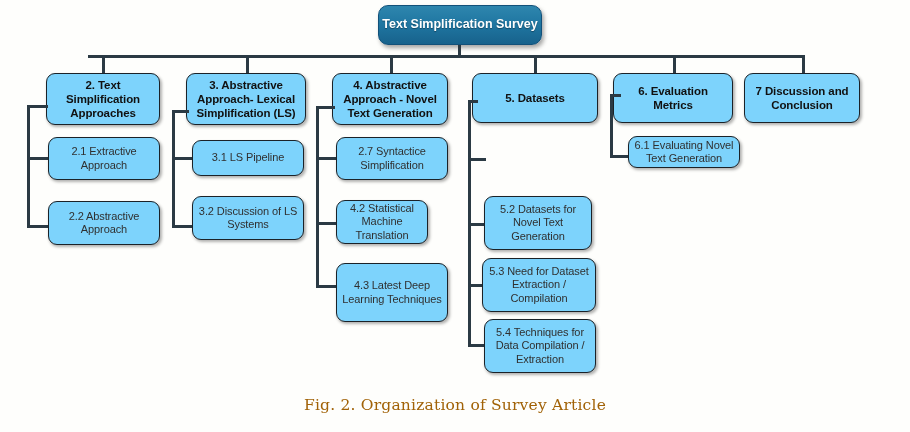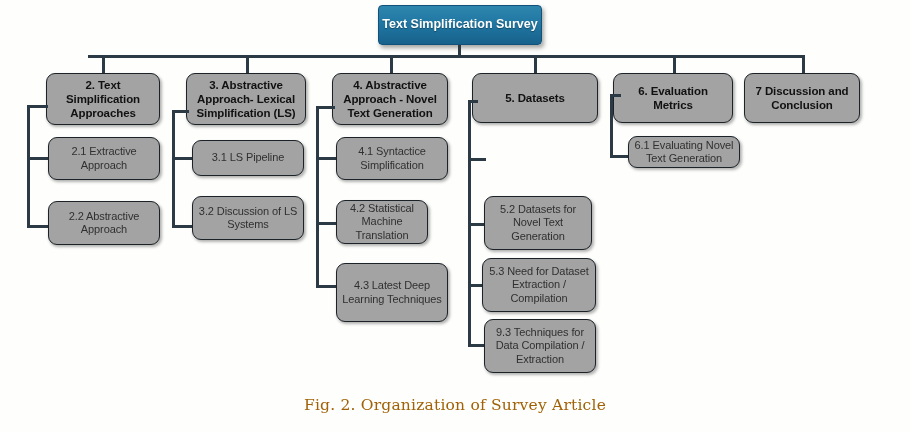--- a/index.html
+++ b/index.html
@@ -13,21 +13,21 @@
 
   
   .line{position:absolute;background:#2b3a44;}
   .line.h{height:3px;}
   .line.v{width:3px;}
 
   
   .node{
     position:absolute;
     box-sizing:border-box;
-    background:#a3a3a3;
+    background:#7dd3fc;
     border:1px solid #1b2228;
     border-radius:9px;
     box-shadow:1.5px 2px 3px rgba(0,0,0,0.30);
     display:flex;align-items:center;justify-content:center;
     text-align:center;
     color:#111111;
     line-height:1.22;
     padding:14px 4px;
   }
   .node.lvl1{
@@ -39,21 +39,21 @@
     font-size:11px;
     font-weight:normal;
     color:#303030;
     letter-spacing:-0.1px;
   }
 
   
   .root{
     position:absolute;
     box-sizing:border-box;
-    border-radius:4px;
+    border-radius:10px;
     background:linear-gradient(180deg,#2e86ae 0%,#2077a2 45%,#17628c 100%);
     border:1px solid #12517a;
     box-shadow:2px 3px 4px rgba(0,0,0,0.35);
     display:flex;align-items:center;justify-content:center;
     text-align:center;
     color:#ffffff;
     font-size:12.5px;
     font-weight:bold;
     line-height:1.25;
     text-shadow:0 1px 1px rgba(0,0,0,0.35);
@@ -104,34 +104,34 @@
   <div class="line h" style="left:172px;top:225px;width:22px;"></div>
   <div class="node lvl2" style="left:192px;top:140px;width:112px;height:36px;">3.1 LS Pipeline</div>
   <div class="node lvl2" style="left:192px;top:196px;width:112px;height:44px;">3.2 Discussion of LS Systems</div>
 
   <div class="node lvl1" style="left:332px;top:73px;width:116px;height:52px;">4. Abstractive Approach - Novel Text Generation</div>
   <div class="line v" style="left:316px;top:106px;height:182px;"></div>
   <div class="line h" style="left:316px;top:106px;width:19px;"></div>
   <div class="line h" style="left:316px;top:157px;width:22px;"></div>
   <div class="line h" style="left:316px;top:222px;width:22px;"></div>
   <div class="line h" style="left:316px;top:285px;width:22px;"></div>
-  <div class="node lvl2" style="left:336px;top:137px;width:112px;height:43px;">4.1 Syntactice Simplification</div>
+  <div class="node lvl2" style="left:336px;top:137px;width:112px;height:43px;">2.7 Syntactice Simplification</div>
   <div class="node lvl2" style="left:336px;top:200px;width:92px;height:44px;">4.2 Statistical Machine Translation</div>
   <div class="node lvl2" style="left:336px;top:263px;width:112px;height:59px;">4.3 Latest Deep Learning Techniques</div>
 
   <div class="node lvl1" style="left:472px;top:73px;width:126px;height:50px;">5. Datasets</div>
   <div class="line v" style="left:468px;top:100px;height:247px;"></div>
   <div class="line h" style="left:468px;top:100px;width:10px;"></div>
   <div class="line h" style="left:468px;top:158px;width:18px;"></div>
   <div class="line h" style="left:468px;top:223px;width:18px;"></div>
   <div class="line h" style="left:468px;top:284px;width:18px;"></div>
   <div class="line h" style="left:468px;top:344px;width:18px;"></div>
   <div class="node lvl2" style="left:484px;top:196px;width:108px;height:54px;">5.2 Datasets for Novel Text Generation</div>
   <div class="node lvl2" style="left:482px;top:258px;width:114px;height:54px;">5.3 Need for Dataset Extraction / Compilation</div>
-  <div class="node lvl2" style="left:484px;top:319px;width:112px;height:54px;">9.3 Techniques for Data Compilation / Extraction</div>
+  <div class="node lvl2" style="left:484px;top:319px;width:112px;height:54px;">5.4 Techniques for Data Compilation / Extraction</div>
 
   <div class="node lvl1" style="left:613px;top:73px;width:120px;height:50px;">6. Evaluation Metrics</div>
   <div class="line v" style="left:610px;top:94px;height:64px;"></div>
   <div class="line h" style="left:610px;top:94px;width:11px;"></div>
   <div class="line h" style="left:610px;top:155px;width:23px;"></div>
   <div class="node lvl2" style="left:628px;top:136px;width:112px;height:32px;">6.1 Evaluating Novel Text Generation</div>
 
   <div class="node lvl1" style="left:744px;top:73px;width:116px;height:50px;">7 Discussion and Conclusion</div>
 
   <div class="caption" style="left:0px;top:396px;">Fig. 2.  Organization of Survey Article</div>

